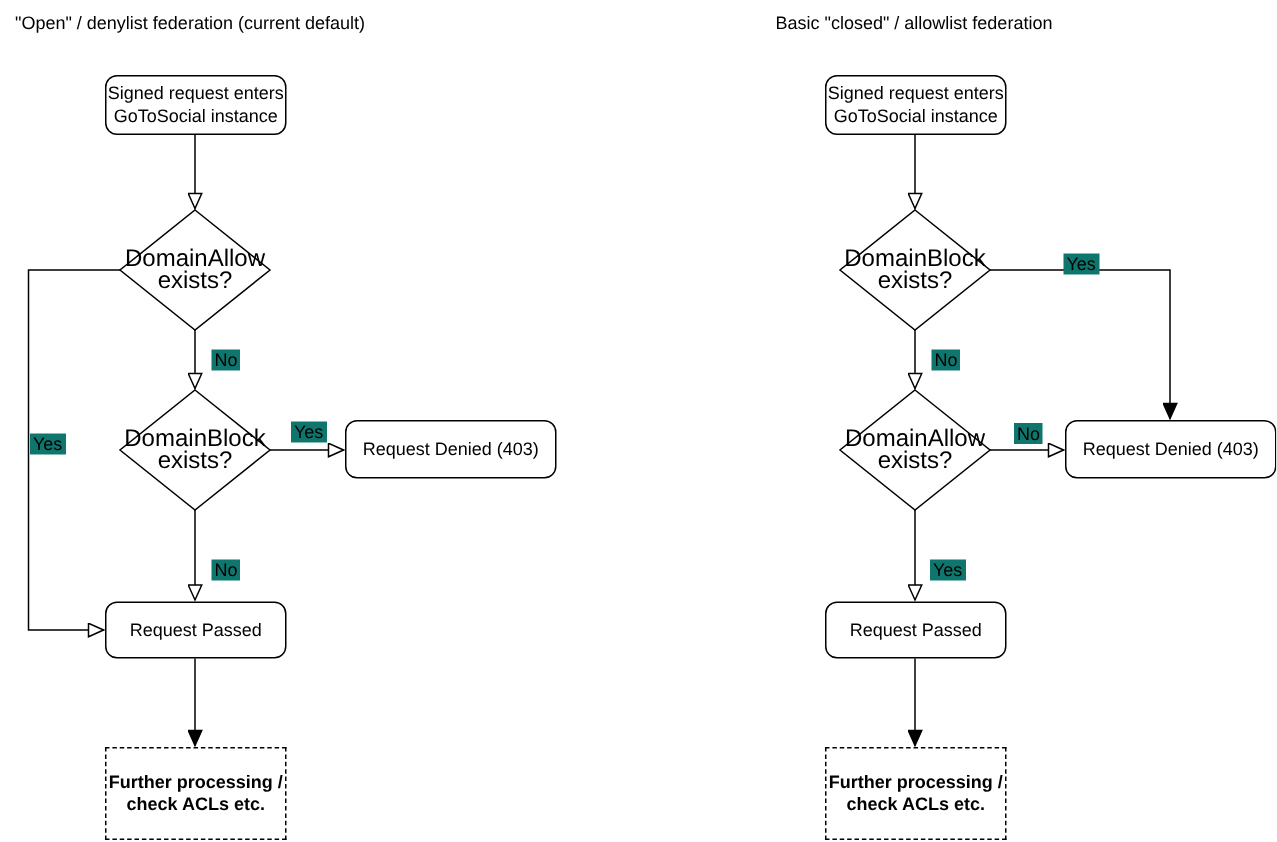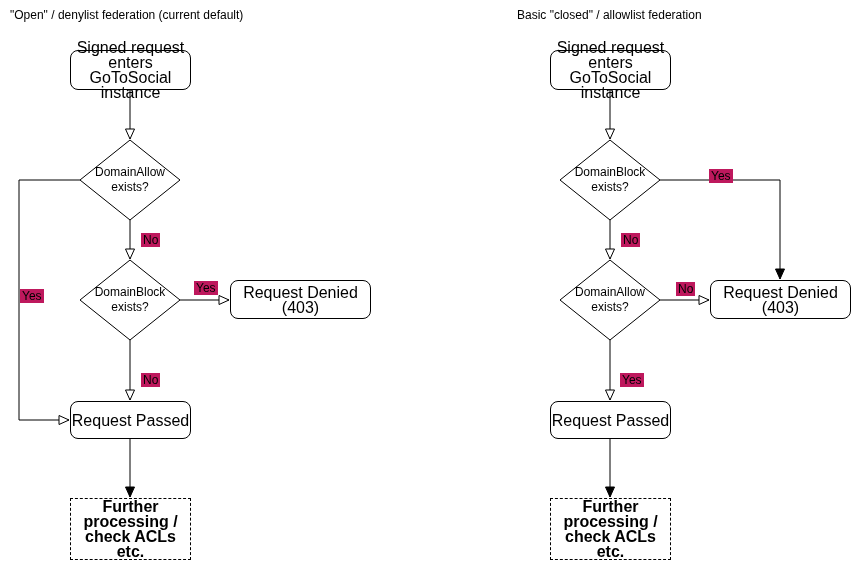--- a/index.html
+++ b/index.html
@@ -33,46 +33,46 @@
   .node {
     position: absolute;
     box-sizing: border-box;
     border: 1px solid #000000;
     border-radius: 8px;
     background: #ffffff;
     display: flex;
     align-items: center;
     justify-content: center;
     text-align: center;
-    font-size: 16px;
+    font-size: 12px;
     line-height: 15px;
     white-space: pre-line;
   }
   .node.dashed {
     border-style: dashed;
     border-radius: 0;
     font-weight: bold;
   }
   .diamond-label {
     position: absolute;
     display: flex;
     align-items: center;
     justify-content: center;
     text-align: center;
-    font-size: 12px;
+    font-size: 16px;
     line-height: 15px;
     white-space: pre-line;
     background: transparent;
     pointer-events: none;
   }
   .edge-label {
     position: absolute;
     font-size: 12px;
     line-height: 14px;
-    background: #be185d;
+    background: #0f766e;
     padding: 0 2px;
     white-space: nowrap;
   }
 </style>
 </head>
 <body>
 
 <div class="canvas">
 
   <svg class="edges-svg" width="851" height="561" viewBox="0 0 851 561" xmlns="http://www.w3.org/2000/svg">

